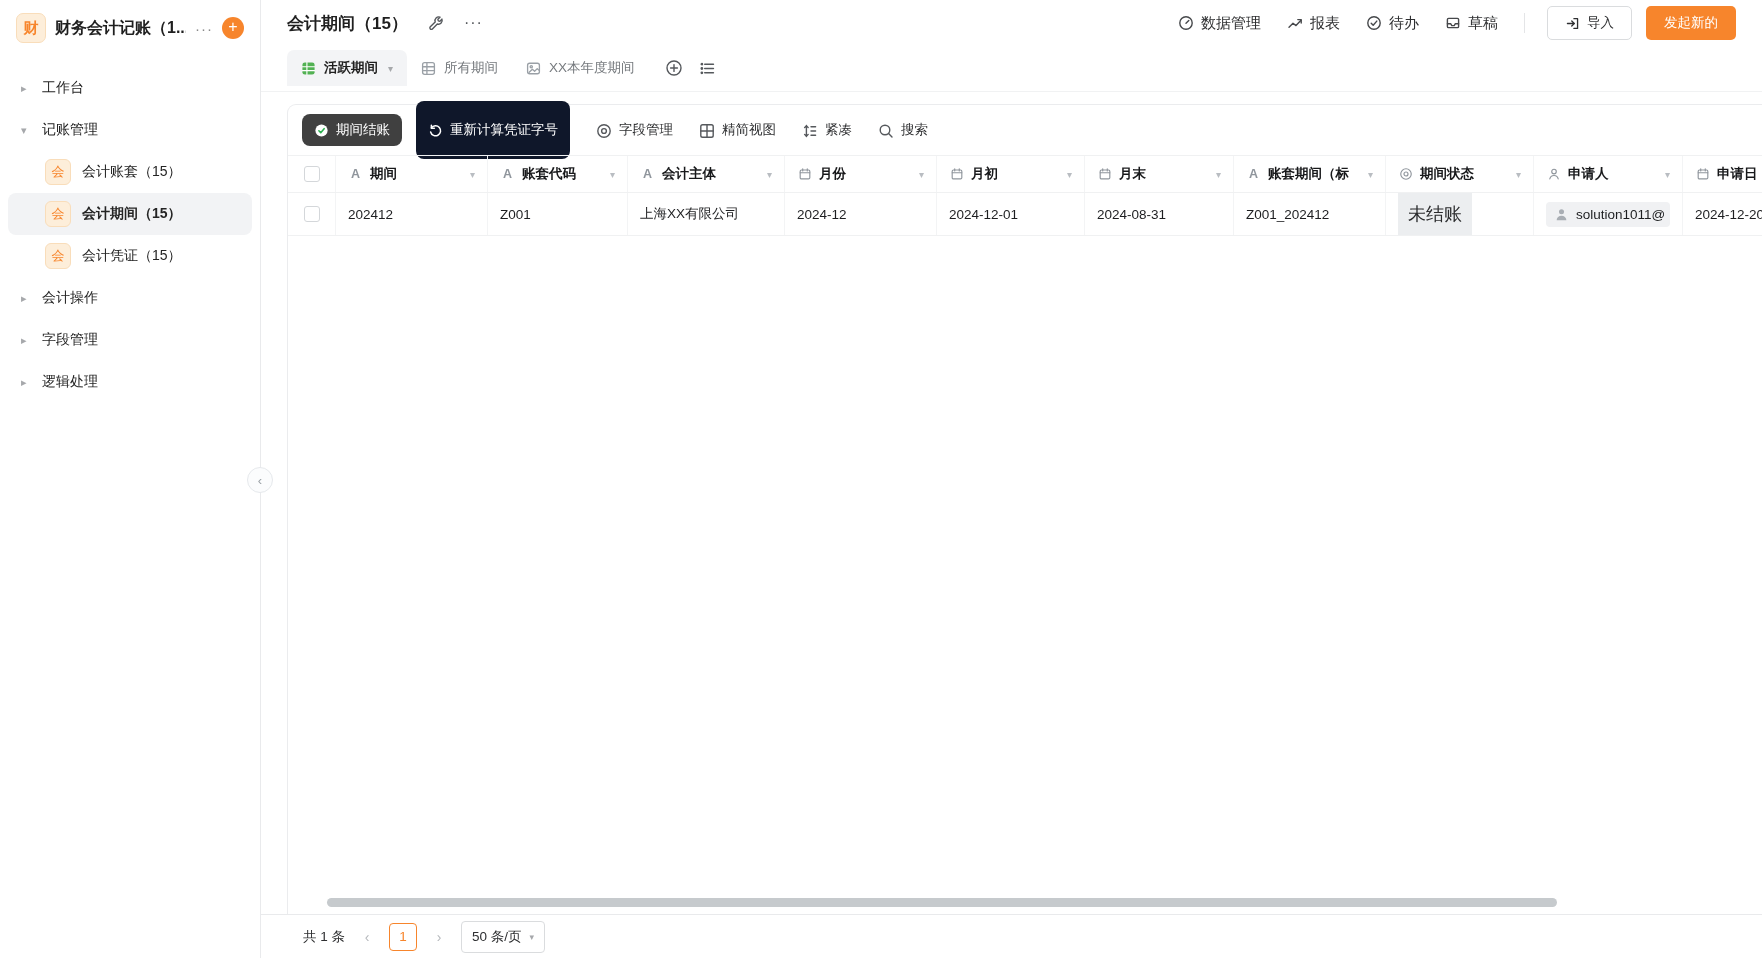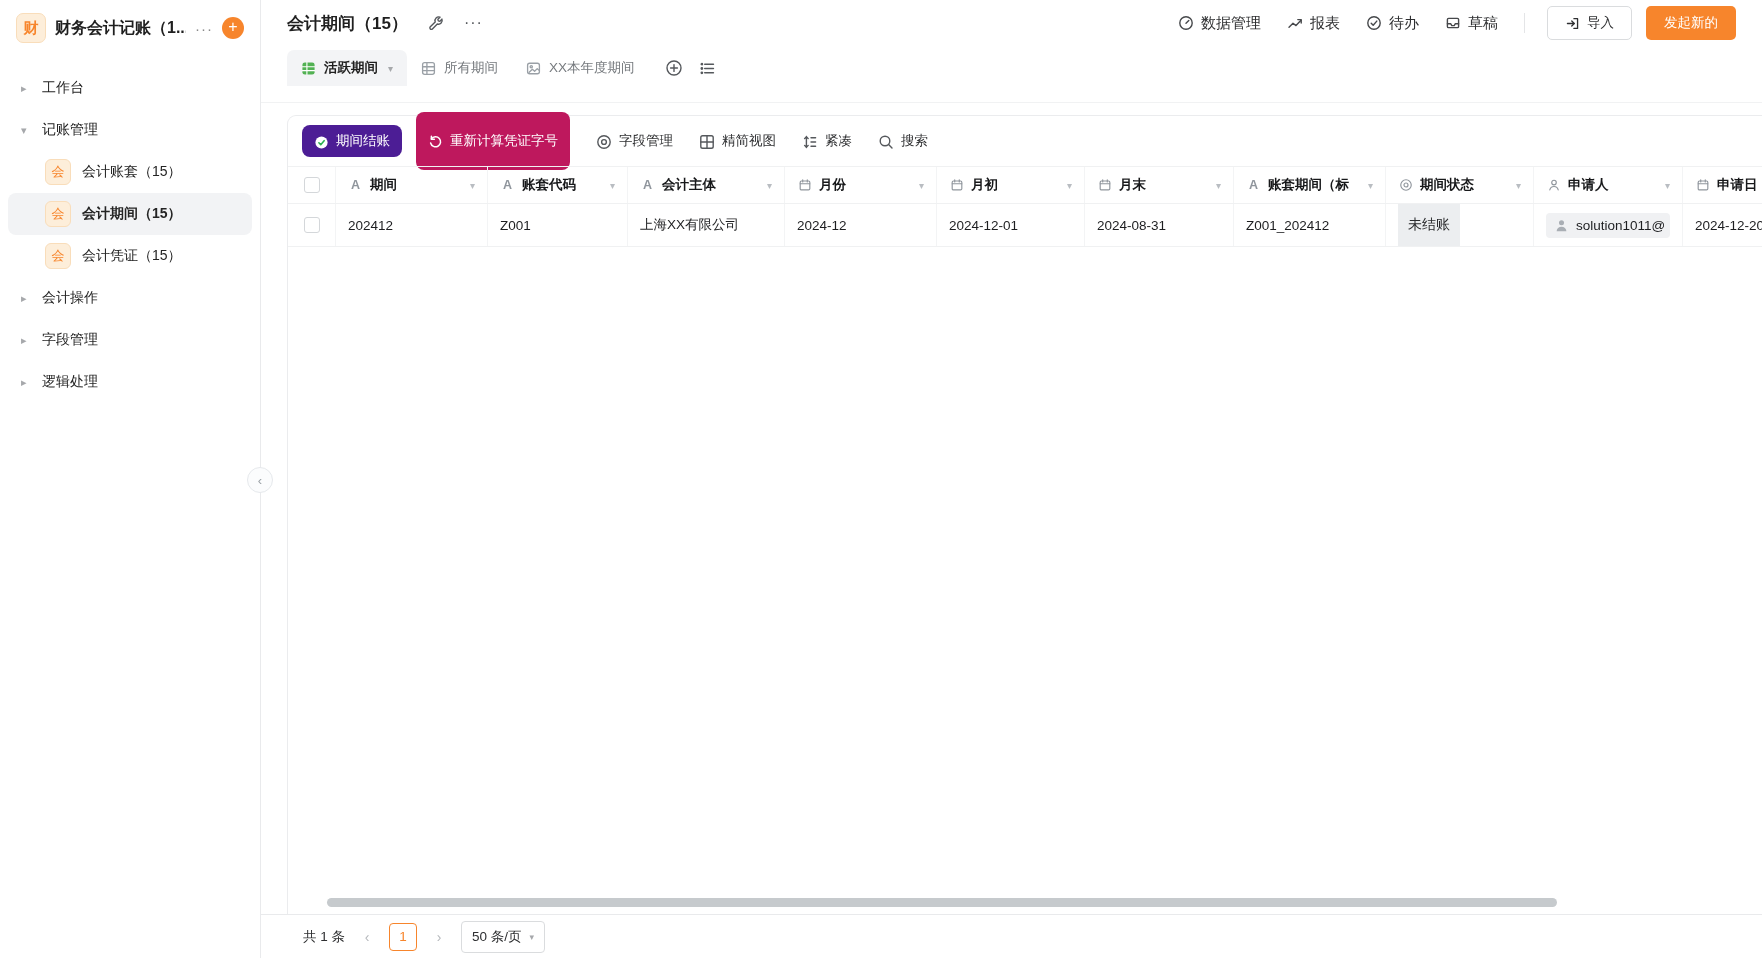--- a/index.html
+++ b/index.html
@@ -37,52 +37,52 @@
   .page-title { font-size:17px; font-weight:bold; }
   .top-left .ic { color:#55585c; cursor:pointer; }
   .dots { color:#55585c; font-size:16px; letter-spacing:1px; cursor:pointer; }
   .top-right { display:flex; align-items:center; }
   .top-action { display:flex; align-items:center; gap:7px; color:#2e2f31; font-size:15px; margin-left:26px; cursor:pointer; }
   .top-action .ic { color:#46484b; }
   .v-div { width:1px; height:20px; background:#e4e5e7; margin:0 22px 0 26px; }
   .btn-import { display:flex; align-items:center; gap:7px; border:1px solid #dadcde; border-radius:5px; padding:7px 17px; font-size:13.5px; color:#2e2f31; background:#fff; cursor:pointer; }
   .btn-create { margin-left:14px; background:#f7852c; color:#fff; border:none; border-radius:5px; padding:8px 18px; font-size:13.5px; cursor:pointer; }
 
-  .tab-bar { flex:none; display:flex; padding:4px 26px 16px 26px; border-bottom:1px solid #f1f2f3; }
+  .tab-bar { flex:none; display:flex; padding:4px 26px 5px 26px; border-bottom:1px solid #f1f2f3; }
   .tab { display:flex; align-items:center; gap:8px; padding:9px 14px; font-size:13.5px; color:#767a7e; border-radius:7px 7px 0 0; cursor:pointer; }
   .tab.active { background:#f3f4f6; color:#1f1f1f; font-weight:bold; }
   .tab .ic { color:#9aa0a6; }
   .tab.active .grid-filled { color:#52b153; }
   .tab-caret { color:#a6a8ab; font-size:10px; margin-left:2px; }
   .tab-extra { display:flex; align-items:center; gap:16px; margin-left:16px; color:#55585c; }
   .tab-extra .ic { cursor:pointer; }
 
   .content-wrap { flex:1; min-height:0; padding:12px 0 0 26px; display:flex; }
   .card { width:1520px; flex:none; border:1px solid #ebecee; border-bottom:none; border-radius:9px 9px 0 0; display:flex; flex-direction:column; background:#fff; }
   .toolbar { height:50px; flex:none; display:flex; align-items:center; gap:26px; padding:0 14px; }
-  .btn-green { display:flex; align-items:flex-end; gap:7px; background:#4c1d95; color:#fff; border:none; border-radius:8px; padding:7px 12px; font-size:13.5px; cursor:pointer; }
-  .btn-red { display:flex; align-items:center; gap:7px; background:#be185d; color:#fff; border:none; border-radius:8px; padding:20px 12px; font-size:13.5px; cursor:pointer; margin-left:-12px; }
+  .btn-green { display:flex; align-items:center; gap:7px; background:#404040; color:#fff; border:none; border-radius:8px; padding:7px 12px; font-size:13.5px; cursor:pointer; }
+  .btn-red { display:flex; align-items:center; gap:7px; background:#0f172a; color:#fff; border:none; border-radius:8px; padding:20px 12px; font-size:13.5px; cursor:pointer; margin-left:-12px; }
   .tool-item { display:flex; align-items:flex-end; gap:7px; color:#2e2f31; font-size:13.5px; cursor:pointer; }
   .tool-item .ic { color:#55585c; }
 
   .table { flex:none; overflow:hidden; }
   .t-head, .t-row { display:flex; }
   .t-head { border-top:1px solid #f0f1f2; border-bottom:1px solid #f0f1f2; height:38px; }
   .t-row { height:43px; border-bottom:1px solid #f0f1f2; }
   .th, .td { flex:none; display:flex; align-items:center; gap:7px; padding:0 12px; border-right:1px solid #f3f4f5; overflow:hidden; white-space:nowrap; }
   .th { font-weight:bold; font-size:13.5px; color:#17181a; }
   .td { font-size:13.5px; color:#1d1e20; }
   .th .type-ic { color:#8f959c; font-size:12.5px; font-weight:bold; width:15px; display:inline-flex; justify-content:center; }
   .th .type-ic svg { stroke-width:1.3; }
   .th-caret { margin-left:auto; color:#b9bdc2; font-size:10px; }
   .w-check { width:48px; justify-content:center; }
   .w0{width:152px}.w1{width:140px}.w2{width:157px}.w3{width:152px}.w4{width:148px}
   .w5{width:149px}.w6{width:152px}.w7{width:148px}.w8{width:149px}.w9{width:125px;border-right:none}
   .checkbox { width:16px; height:16px; border:1px solid #d4d7da; border-radius:3px; background:#fff; cursor:pointer; }
-  .badge { background:#eceef0; border-radius:4px; padding:15px 10px; font-size:14px; color:#2a2b2d; }
+  .badge { background:#eceef0; border-radius:4px; padding:15px 10px; font-size:18px; color:#2a2b2d; }
   .user-chip { display:flex; align-items:center; gap:7px; background:#f0f1f3; border-radius:4px; padding:5px 8px; max-width:100%; overflow:hidden; }
   .user-chip .ic { color:#a9aeb4; }
   .user-chip span { white-space:nowrap; }
 
   .card-spacer { flex:1; }
   .h-scroll { flex:none; height:10px; margin:0 8px 6px 8px; position:relative; }
   .h-thumb { position:absolute; left:31px; top:0; width:1230px; height:9px; border-radius:5px; background:#c6cacd; cursor:pointer; }
 
   .pagination { flex:none; height:44px; border-top:1px solid #e9eaec; display:flex; align-items:center; gap:13px; padding-left:42px; font-size:13.5px; color:#2e2f31; }
   .pg-arrow { color:#b5b8bc; font-size:14px; width:18px; text-align:center; cursor:pointer; }

